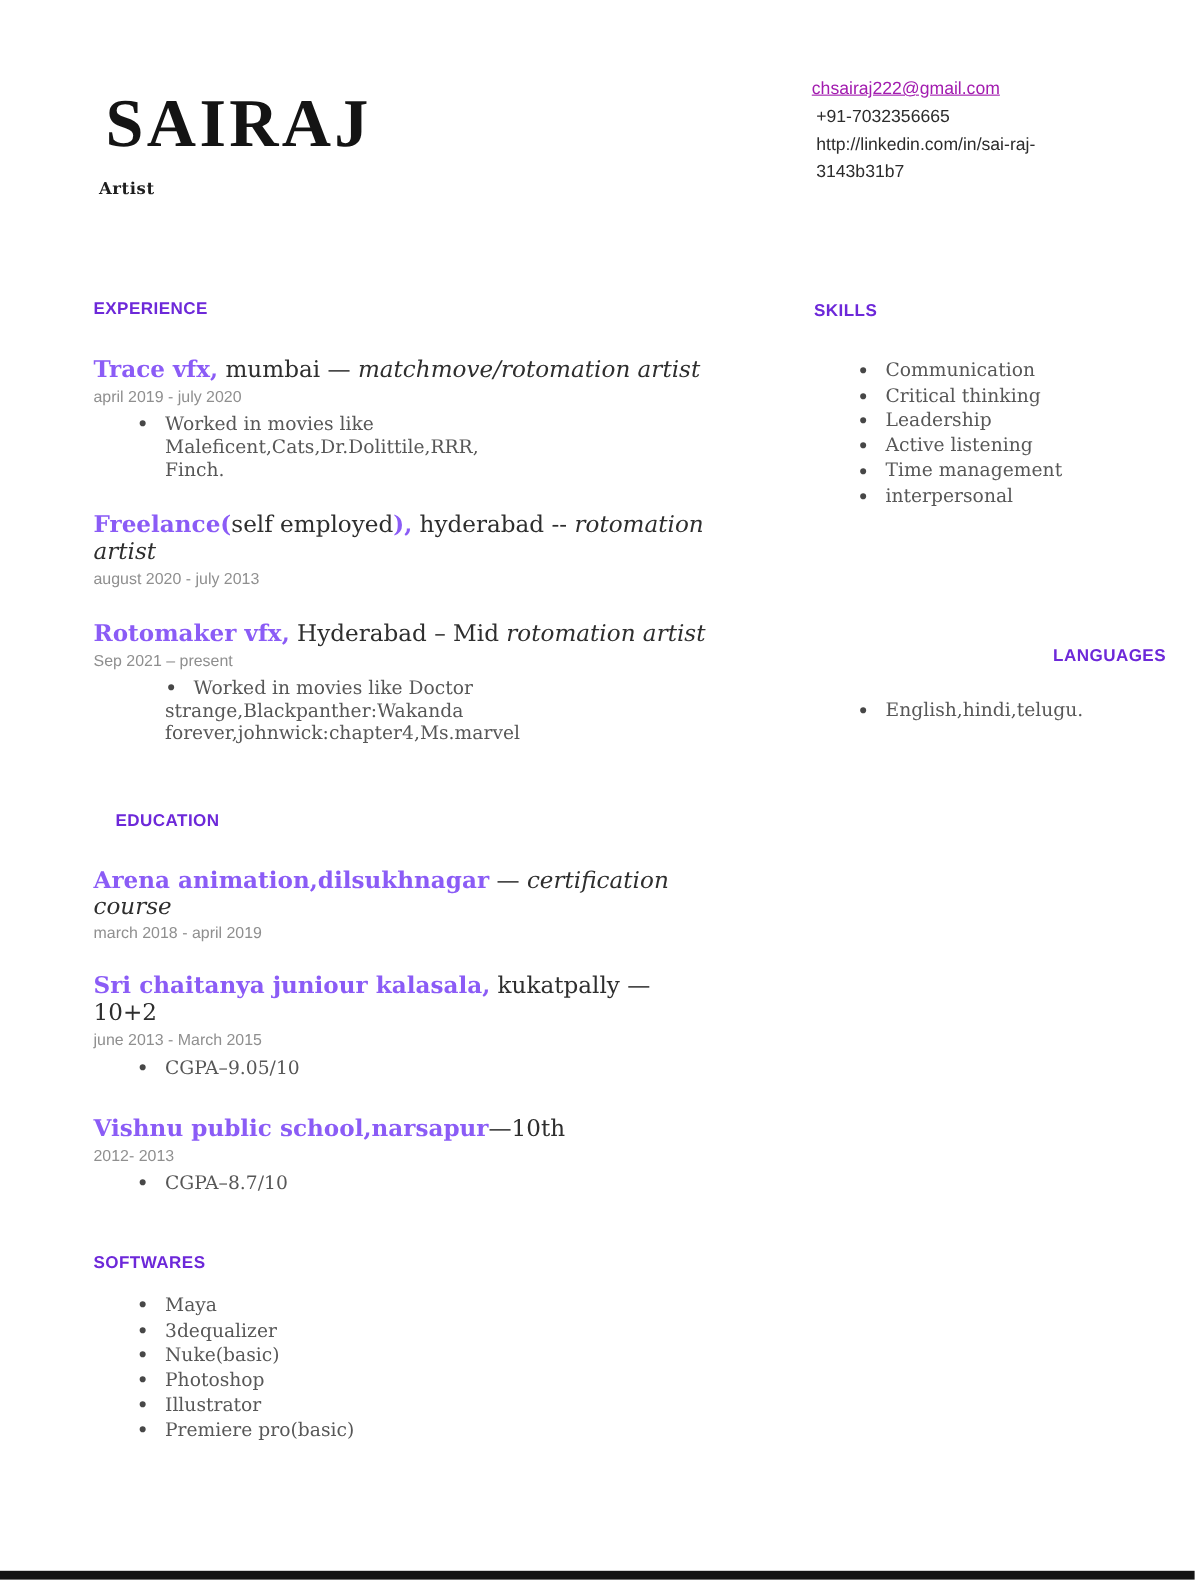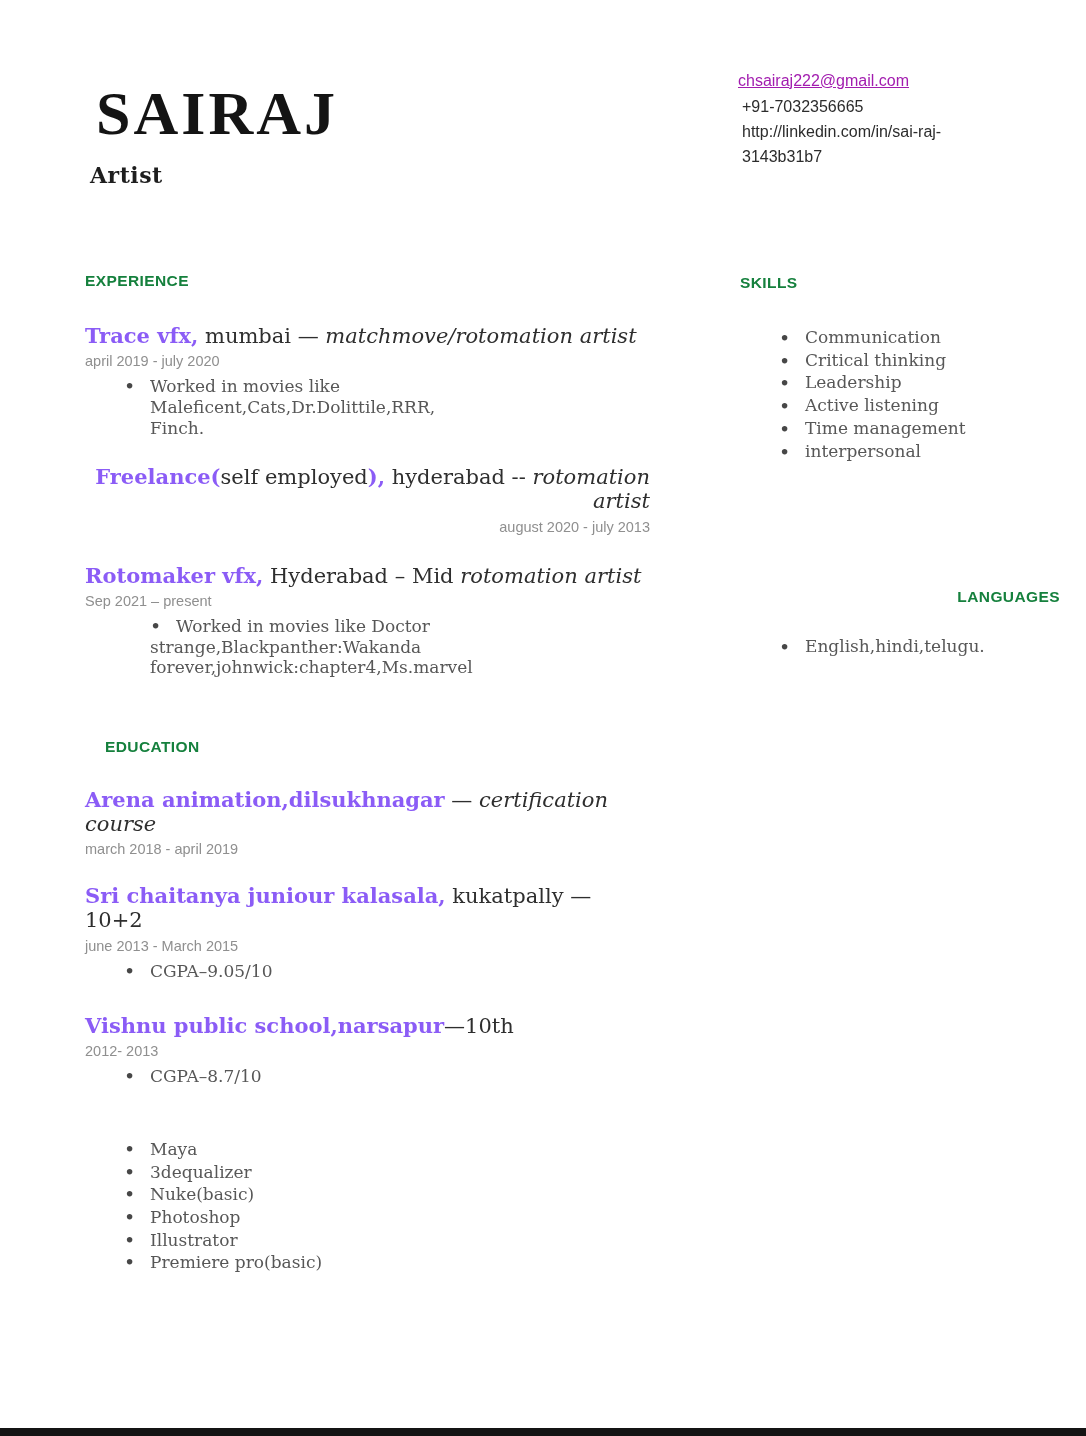--- a/index.html
+++ b/index.html
@@ -13,39 +13,39 @@
 
   
   .name {
     position:absolute; left:96px; top:78px;
     font-family:"Liberation Serif", serif;
     font-size:62px; font-weight:700; letter-spacing:3px; color:#141414;
   }
   .subtitle {
     position:absolute; left:90px; top:162px;
     font-family:"DejaVu Serif", serif;
-    font-size:22px; font-weight:700; letter-spacing:0.5px; color:#1e1e1e;
+    font-size:15px; font-weight:700; letter-spacing:0.5px; color:#1e1e1e;
   }
   .contact {
     position:absolute; left:738px; top:68px; width:262px;
     font-size:16px; line-height:25px; color:#2c2c2c;
   }
   .contact .email {
     color:#a21caf; text-decoration:underline; cursor:pointer;
     display:inline-block; margin-bottom:1px;
   }
   .contact .line { padding-left:4px; }
 
   
   .left-col  { position:absolute; left:85px;  top:272px; width:565px; }
   .right-col { position:absolute; left:740px; top:274px; width:320px; }
 
   h2.section {
     font-size:15.5px; font-weight:700; letter-spacing:0.4px;
-    color:#15803d; font-family:"Liberation Sans", sans-serif;
+    color:#6d28d9; font-family:"Liberation Sans", sans-serif;
   }
 
   .job, .school { margin-top:0; }
   h3.entry {
     font-family:"DejaVu Serif", serif;
     font-size:21px; font-weight:400; color:#2e2e2e; line-height:1.15;
   }
   h3.entry .b { font-weight:700; color:#8b5cf6; }
   h3.entry .i { font-style:italic; }
   .date {
@@ -62,21 +62,21 @@
   ul.bullets li::before {
     content:"•"; position:absolute; left:2px; top:-1px;
     font-size:19px; color:#474747;
   }
   ul.bullets li + li { margin-top:3px; }
   .narrow { max-width:335px; }
   .indent-first { text-indent:26px; }
 
   
   .exp-head { margin-bottom:34px; }
-  .job-1 { margin-top:27px;text-align:right; }
+  .job-1 { margin-top:27px; }
   .job-2 { margin-top:29px; }
   .edu-section { margin-top:60px; }
   .edu-head { margin-bottom:32px;margin-left:20px; }
   .school-1 { margin-top:27px; }
   .school-2 { margin-top:33px; }
   .sw-section { margin-top:53px; }
   .sw-head { margin-bottom:20px; }
   .sw-section ul.bullets li { line-height:1.155; }
 
   .skills-head { margin-bottom:36px; }
@@ -150,20 +150,21 @@
       <article class="school school-2">
         <h3 class="entry"><span class="b">Vishnu public school,narsapur</span><span>—10th</span></h3>
         <div class="date">2012- 2013</div>
         <ul class="bullets">
           <li>CGPA–8.7/10</li>
         </ul>
       </article>
     </section>
 
     <section class="sw-section">
+      <h2 class="section sw-head">SOFTWARES</h2>
       <ul class="bullets">
         <li>Maya</li>
         <li>3dequalizer</li>
         <li>Nuke(basic)</li>
         <li>Photoshop</li>
         <li>Illustrator</li>
         <li>Premiere pro(basic)</li>
       </ul>
     </section>
 

